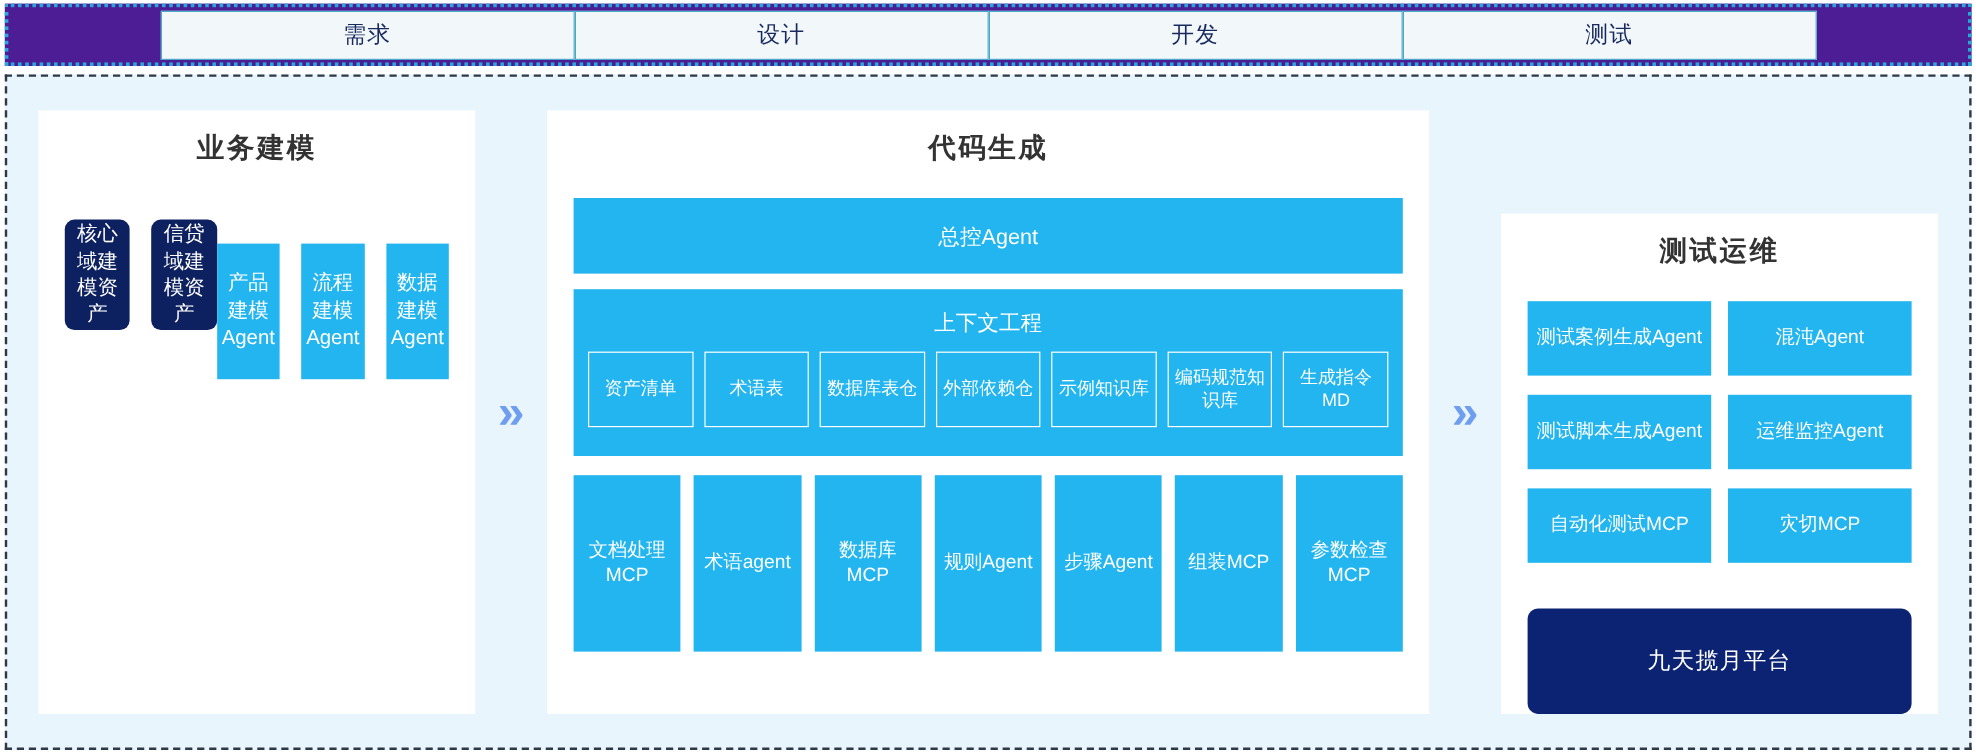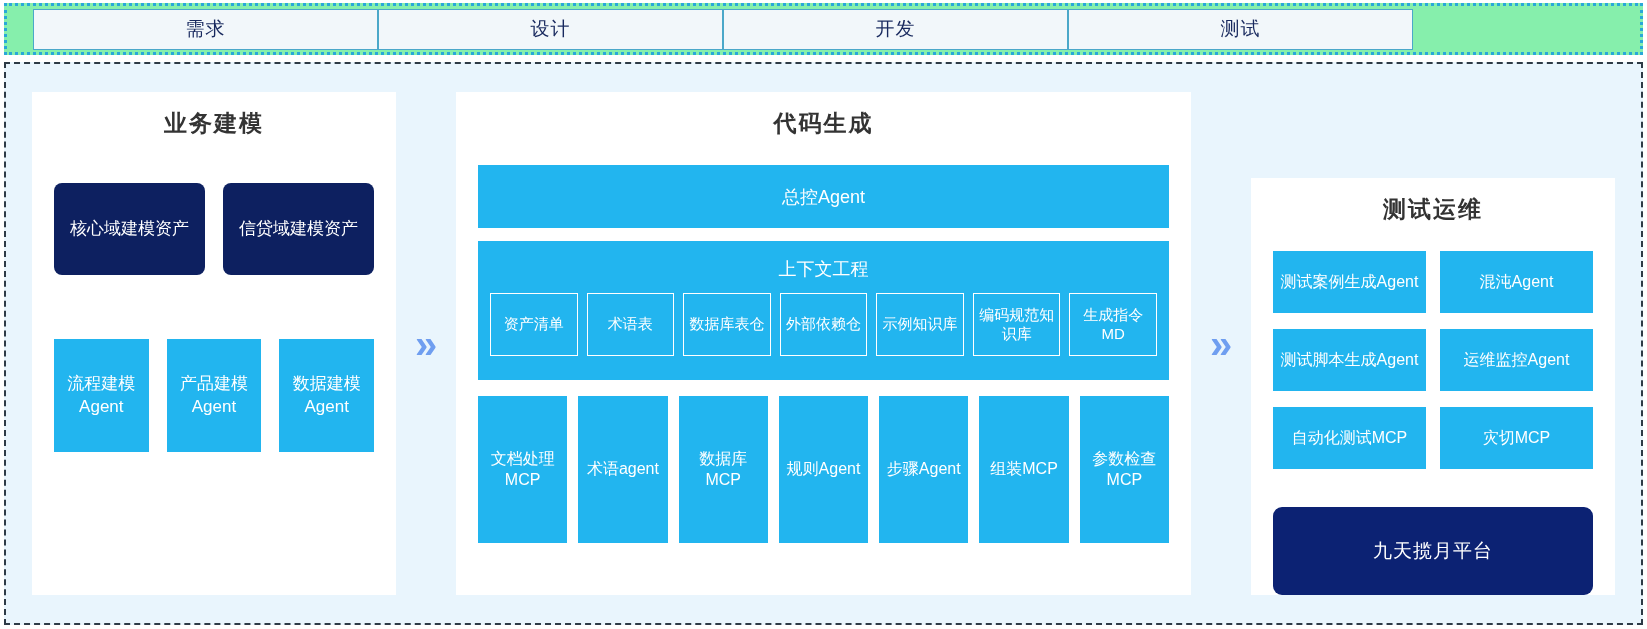--- a/index.html
+++ b/index.html
@@ -9,23 +9,23 @@
     font-family:"Liberation Sans","DejaVu Sans",sans-serif;
     overflow:hidden;
   }
   .page{position:relative;width:1647px;height:629px;box-sizing:border-box;}
 
   
   .phase-strip{
     position:absolute;left:4px;top:3px;width:1639px;height:52px;
     box-sizing:border-box;
     border:3px dotted #29a8d8;
-    display:flex;align-items:center;justify-content:flex-start;
+    display:flex;align-items:center;justify-content:center;
     padding:0 26px;
-    background:#86efac;
+    background:#4c1d95;
   }
   .phase-box{
     flex:0 0 auto;
     width:345px;height:41px;
     box-sizing:border-box;
     background:#f2f7fa;
     border:1.5px solid #4ba8c9;
     display:flex;align-items:center;justify-content:center;
     color:#18295e;font-size:19px;letter-spacing:1px;
   }
@@ -53,21 +53,21 @@
     font-size:23px;font-weight:bold;letter-spacing:2px;
     padding-top:16px;
   }
 
   .chevron{
     color:#6f9ef0;font-size:40px;font-weight:bold;line-height:1;
     user-select:none;
   }
 
   
-  .left-body{padding:0 22px;display:flex;flex-direction:column;}
+  .left-body{padding:0 22px;display:flex;flex-direction:row;}
   .asset-row{display:flex;gap:18px;margin-top:44px;}
   .asset-box{
     flex:1 1 0;height:92px;
     background:#0d2060;border-radius:8px;
     color:#ffffff;font-size:17px;line-height:1.32;
     display:flex;align-items:center;justify-content:center;text-align:center;
     padding:0 6px;box-sizing:border-box;
   }
   .lagent-row{display:flex;gap:18px;margin-top:64px;}
   .lagent-box{
@@ -158,24 +158,24 @@
           <div class="asset-row">
             <div class="asset-box">
               <span>核心域建模资产</span>
             </div>
             <div class="asset-box">
               <span>信贷域建模资产</span>
             </div>
           </div>
           <div class="lagent-row">
             <div class="lagent-box">
+              <span>产品建模Agent</span>
+            </div>
+            <div class="lagent-box">
               <span>流程建模Agent</span>
-            </div>
-            <div class="lagent-box">
-              <span>产品建模Agent</span>
             </div>
             <div class="lagent-box">
               <span>数据建模Agent</span>
             </div>
           </div>
         </div>
       </div>
     </div>
 
     <div class="col-arrow">

